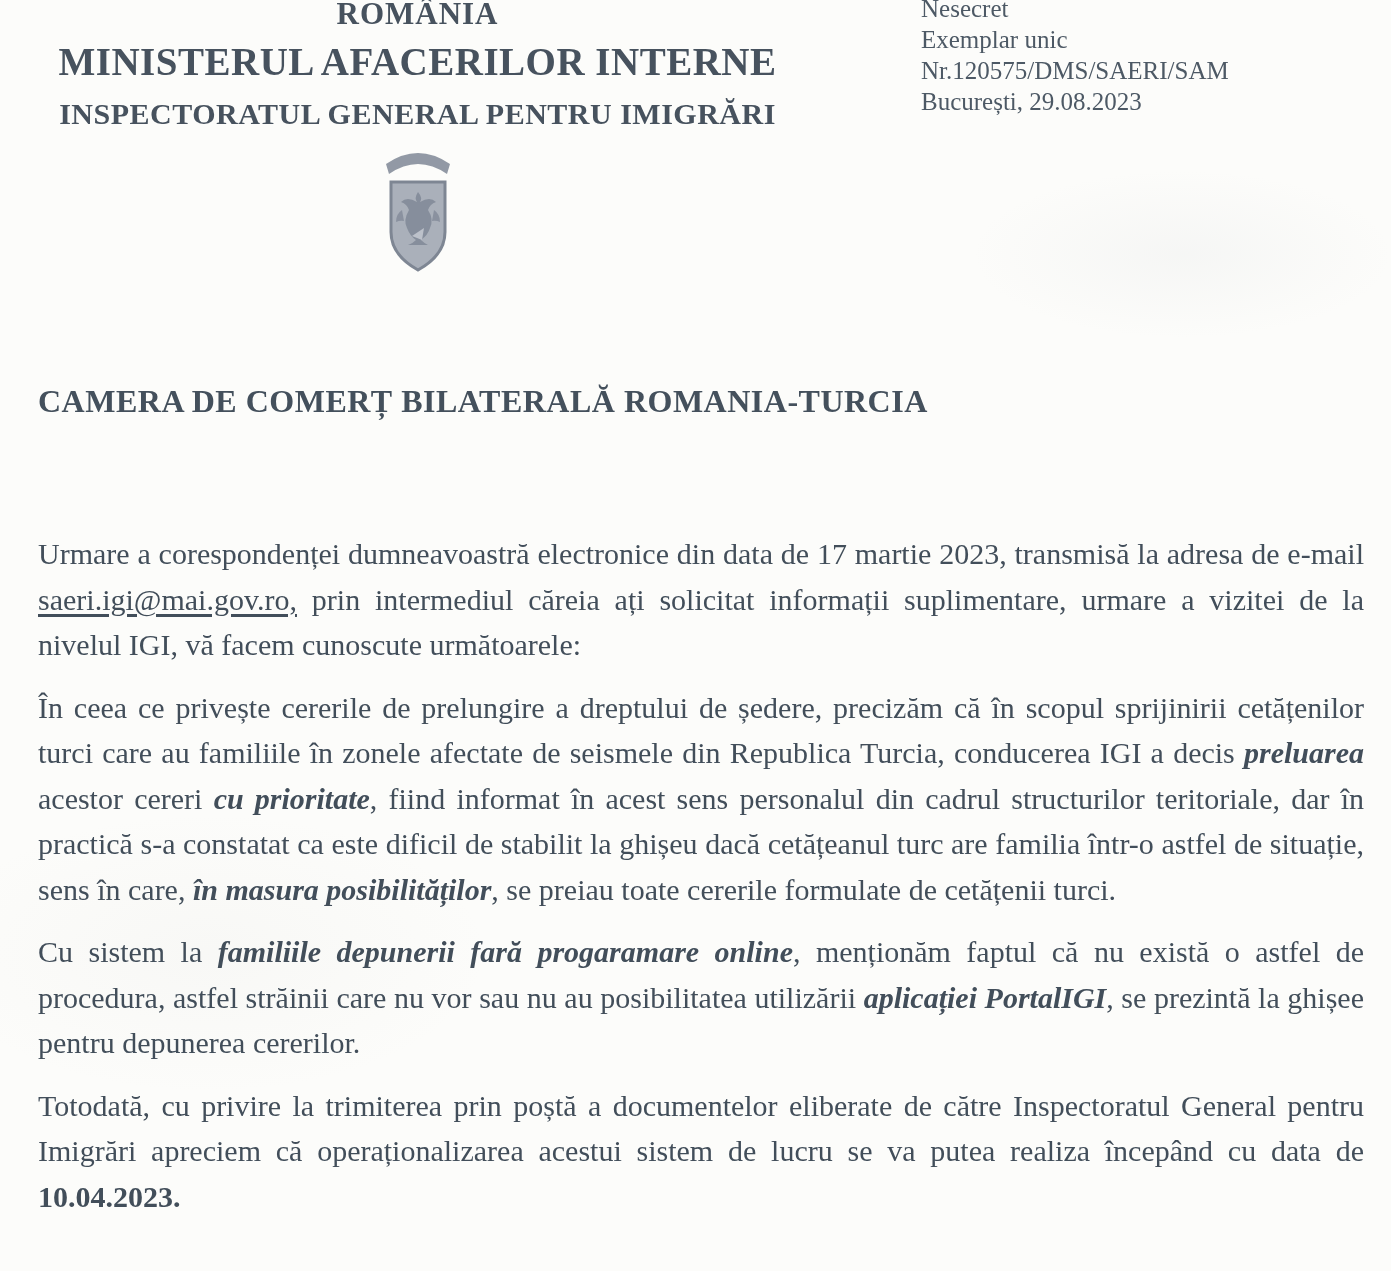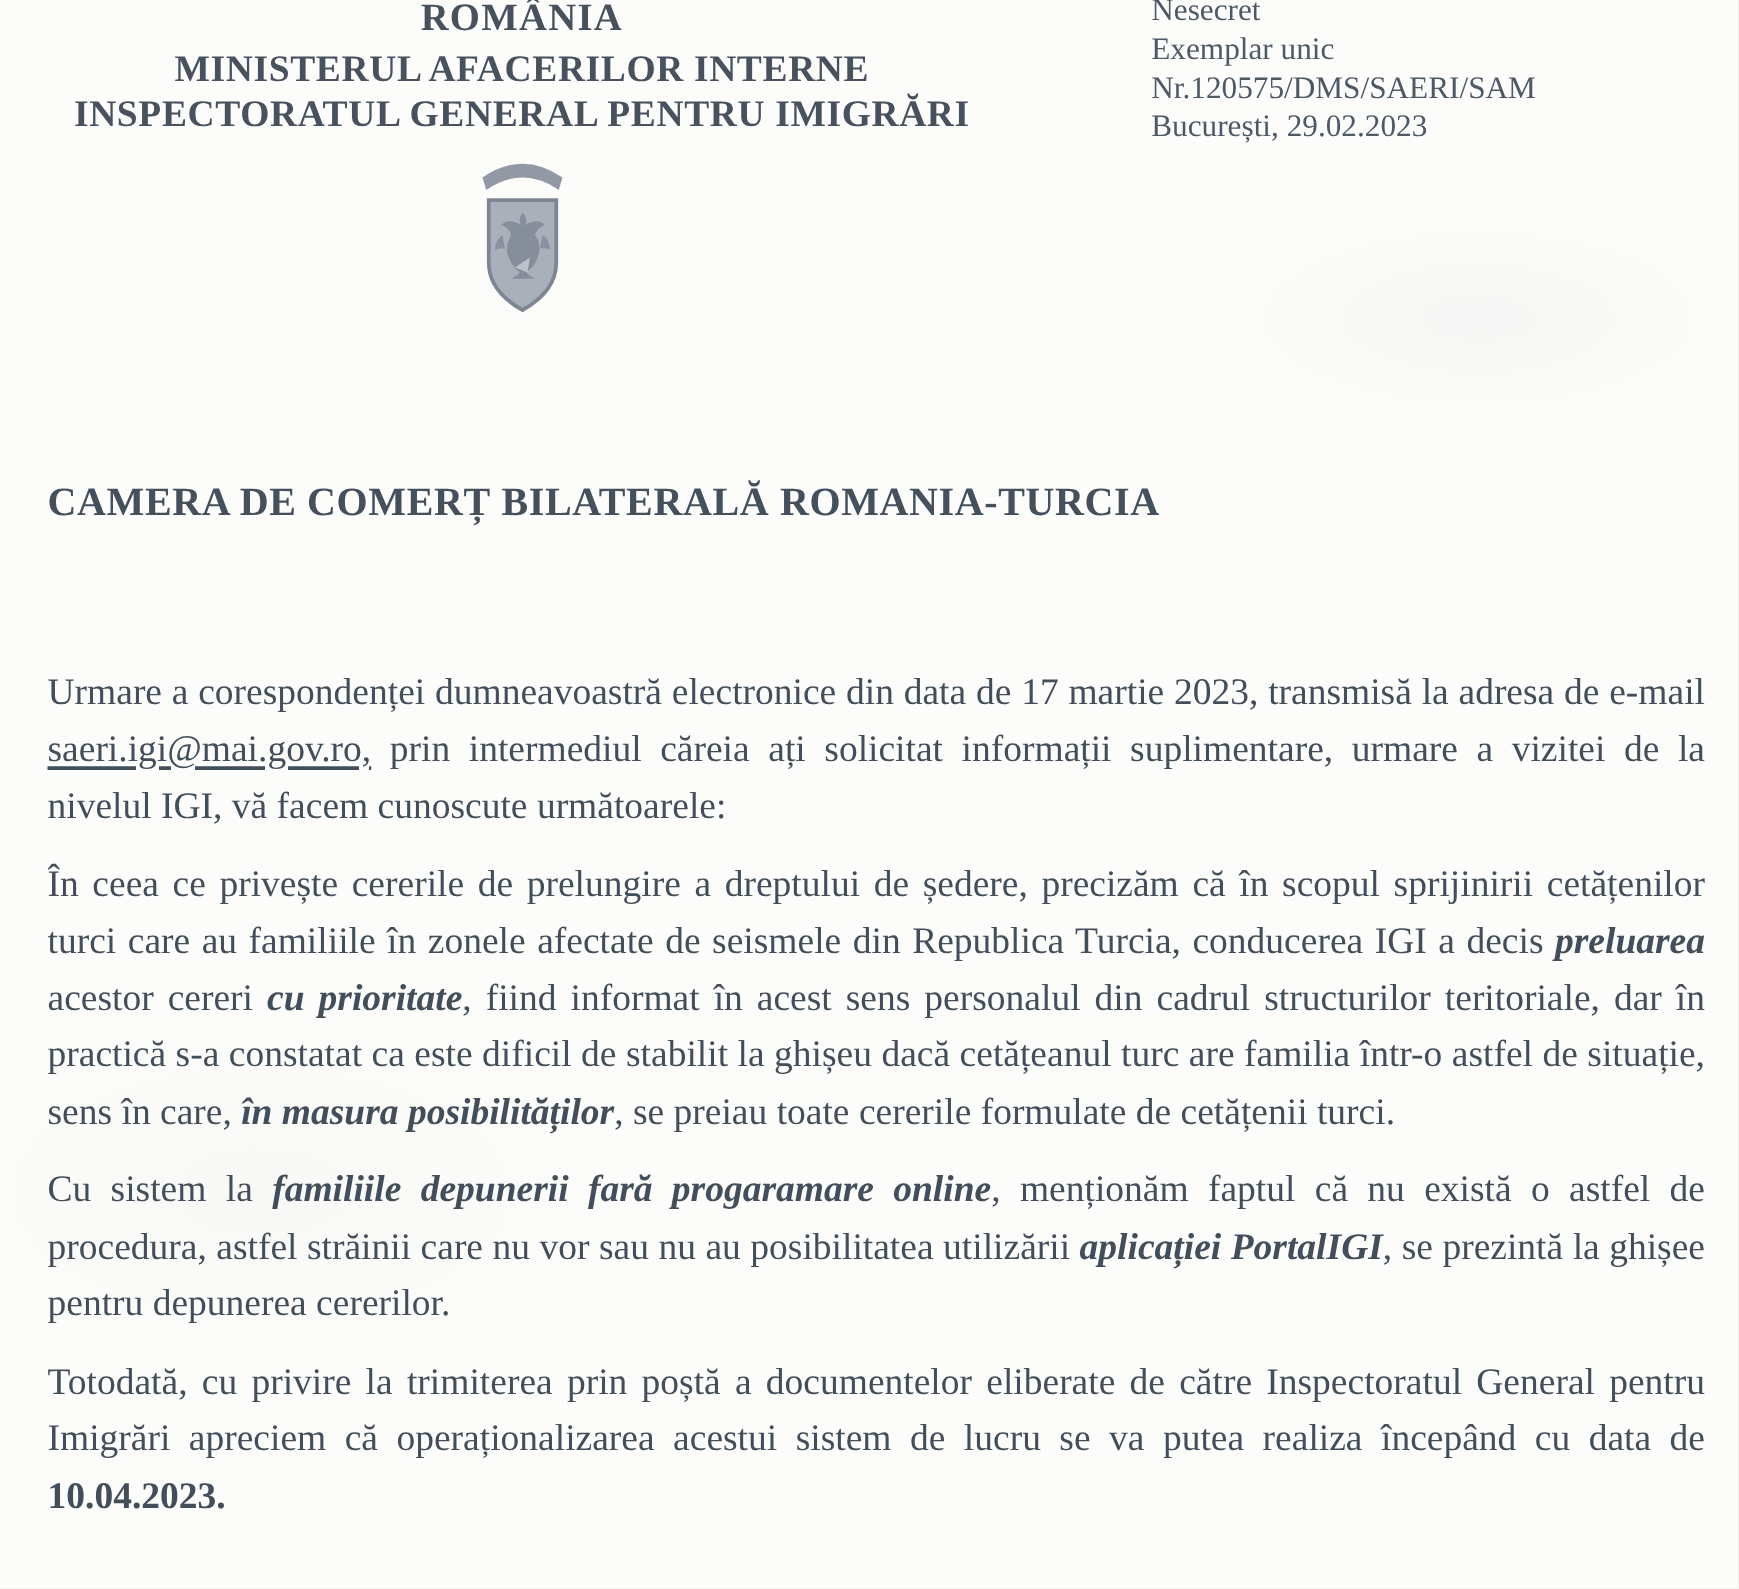--- a/index.html
+++ b/index.html
@@ -20,22 +20,22 @@
   
   .letterhead {
     position: absolute;
     left: 40px; top: -4px;
     width: 755px;
     text-align: center;
     font-weight: bold;
     color: #47525e;
   }
   .lh-country  { font-size: 31px; letter-spacing: 1px; }
-  .lh-ministry { font-size: 30px; margin-top: 7px; letter-spacing: 0.5px; }
-  .lh-agency   { font-size: 30px; margin-top: 2px; letter-spacing: 0.5px; }
+  .lh-ministry { font-size: 39px; margin-top: 7px; letter-spacing: 0.5px; }
+  .lh-agency   { font-size: 30px; margin-top: 13px; letter-spacing: 0.5px; }
   .emblem { margin-top: 9px; }
 
   
   .meta {
     position: absolute;
     left: 921px; top: -7px;
     font-size: 25px;
     line-height: 31px;
     color: #4d5965;
   }
@@ -97,21 +97,21 @@
         <path d="M56 70 q6 4 6 12 q-4 -2 -8 -1 Z" fill="#828a98" opacity="0.8"></path>
         <path d="M34 96 l12 -8 l-2 12 Z" fill="#c2c7cf" opacity="0.9"></path>
       </svg>
     </div>
   </header>
 
   <aside class="meta">
     <div>Nesecret</div>
     <div>Exemplar unic</div>
     <div>Nr.120575/DMS/SAERI/SAM</div>
-    <div>București, 29.02.2023</div>
+    <div>București, 29.08.2023</div>
   </aside>
 
 
   <section class="addressee">
     <div class="addressee-name">CAMERA DE COMERȚ BILATERALĂ ROMANIA-TURCIA</div>
   </section>
 
   <main class="body-text">
     <p><span>Urmare a corespondenței dumneavoastră electronice din data de 17 martie 2023, transmisă la adresa de e-mail </span><span class="seg-u">saeri.igi@mai.gov.ro,</span><span> prin intermediul căreia  ați solicitat  informații suplimentare, urmare a vizitei de la nivelul IGI, vă facem cunoscute următoarele:</span></p>
     <p><span>În ceea ce privește cererile de prelungire a dreptului de ședere, precizăm că în scopul sprijinirii cetățenilor turci care au familiile în zonele afectate de seismele din Republica Turcia, conducerea IGI a decis </span><span class="seg-bi">preluarea</span><span> acestor cereri </span><span class="seg-bi">cu prioritate</span><span>, fiind informat în acest sens personalul din cadrul structurilor teritoriale, dar în practică s-a  constatat ca este dificil de stabilit la ghișeu dacă cetățeanul turc are familia într-o astfel de situație, sens în care, </span><span class="seg-bi">în masura posibilităților</span><span>, se preiau toate cererile formulate de cetățenii turci.</span></p>

